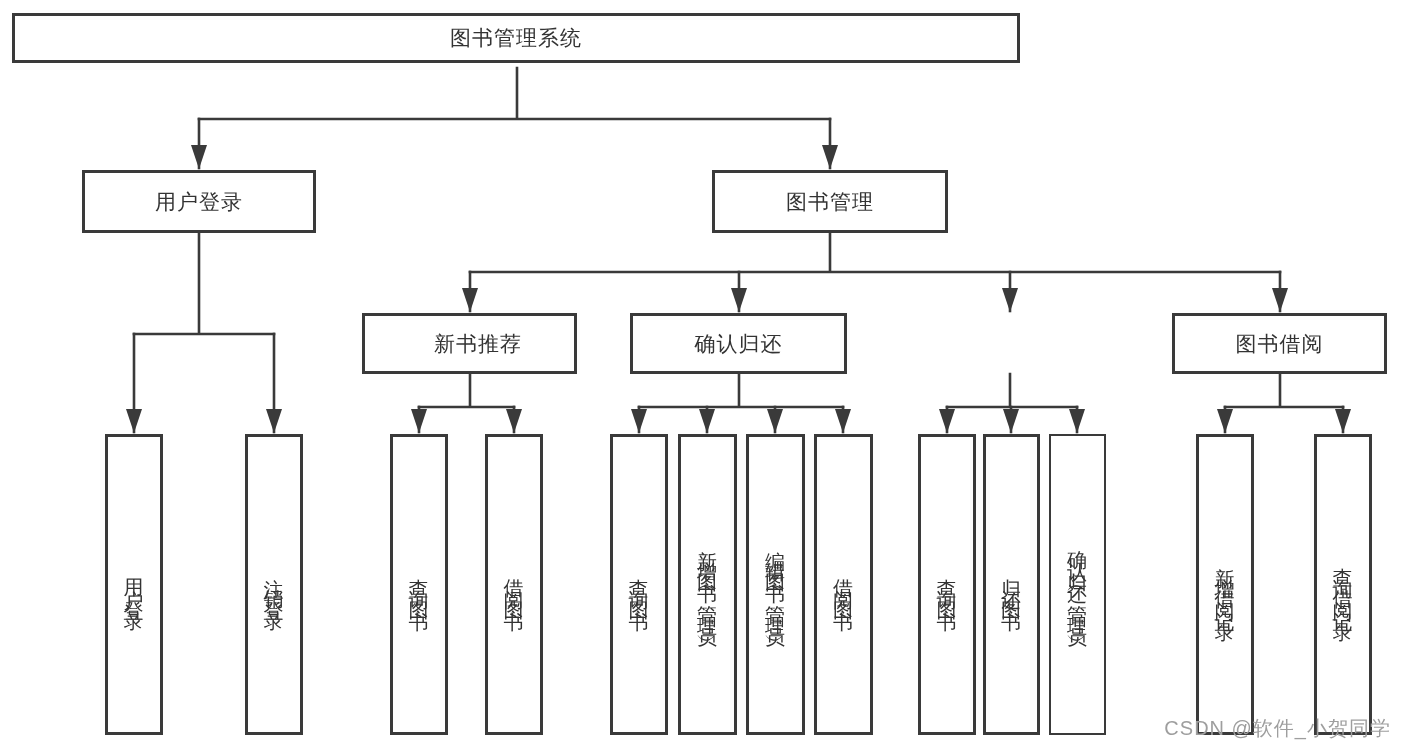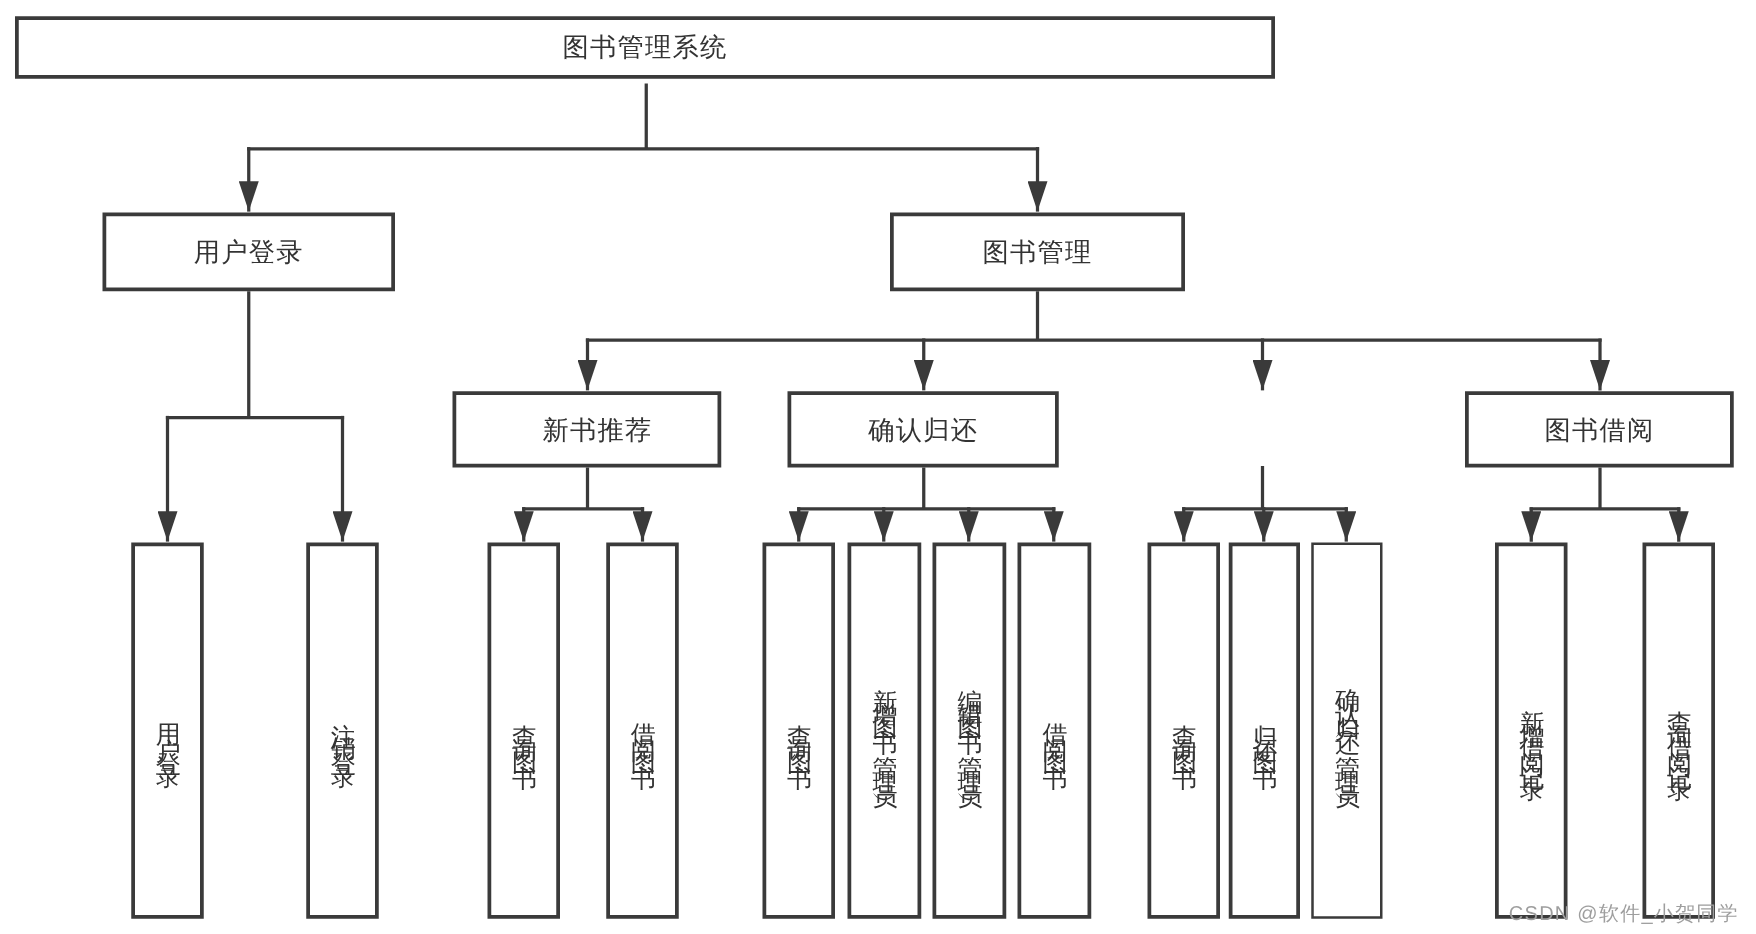--- a/index.html
+++ b/index.html
@@ -46,21 +46,21 @@
     text-orientation: mixed;
     font-size: 20px;
     line-height: 1.1;
     letter-spacing: 11px;
     white-space: nowrap;
   }
   .watermark {
     position: absolute;
     right: 14px;
     bottom: 5px;
-    font-size: 16px;
+    font-size: 20px;
     color: var(--wm);
     letter-spacing: 1px;
     white-space: nowrap;
   }
 </style>
 </head>
 <body>
 
 <div class="canvas">
 

